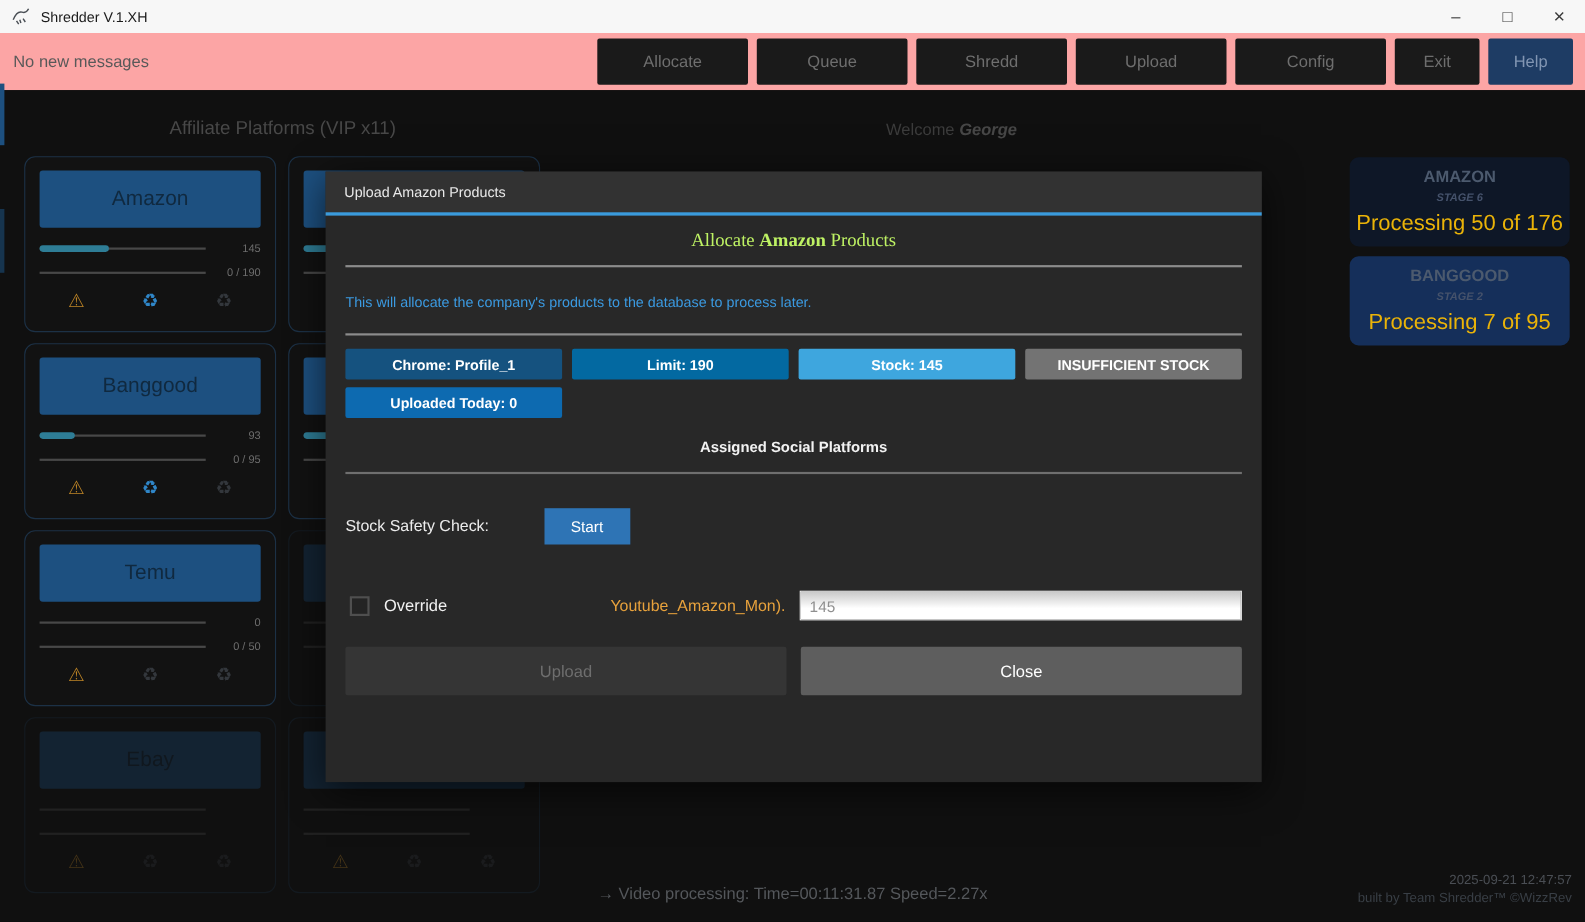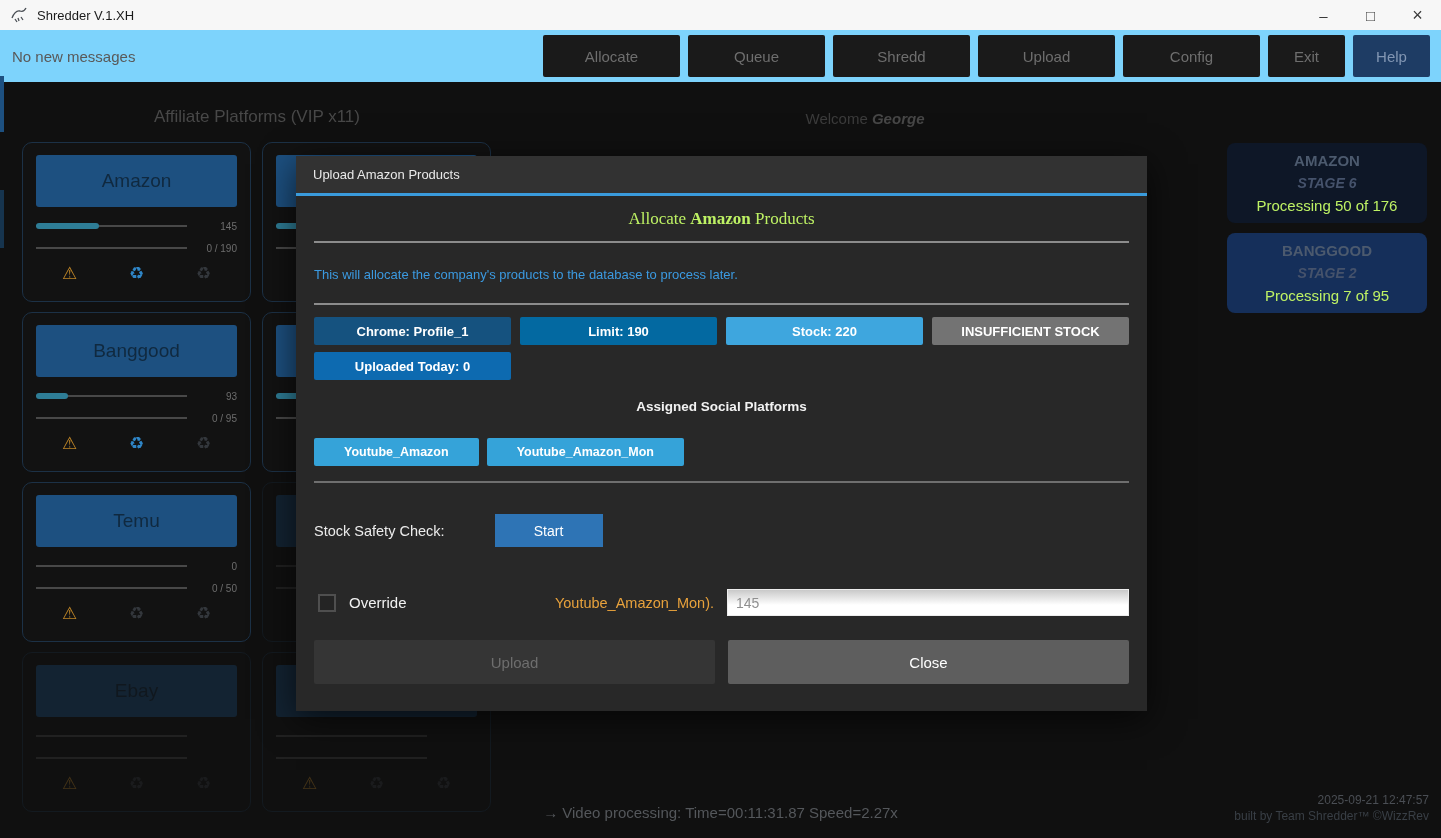--- a/index.html
+++ b/index.html
@@ -7,21 +7,21 @@
   body { background:#101010; font-family:"Liberation Sans",sans-serif; overflow:hidden; position:relative; }
 
   
   .titlebar { height:30px; background:#f7f7f7; display:flex; align-items:center; padding-left:10px; }
   .app-icon { width:18px; height:18px; margin-right:9px; flex:0 0 auto; }
   .titlebar-title { font-size:13px; color:#1b1b1b; flex:1; }
   .win-controls { display:flex; height:100%; }
   .win-btn { width:47px; height:100%; display:flex; align-items:center; justify-content:center; color:#3a3a3a; font-size:15px; cursor:default; }
 
   
-  .navbar { height:52px; background:#7dd3fc; display:flex; align-items:center; padding:0 11px 0 12px; }
+  .navbar { height:52px; background:#fca5a5; display:flex; align-items:center; padding:0 11px 0 12px; }
   .nav-status { color:#595959; font-size:15px; }
   .nav-buttons { margin-left:auto; display:flex; gap:8px; }
   .nav-btn { width:137px; height:42px; background:#1a1a1a; color:#6e6e6e; font-size:15px;
              display:flex; align-items:center; justify-content:center; border-radius:2px; }
   .nav-btn.small { width:77px; }
   .nav-btn.help { background:#1e3c64; color:#8296b3; }
 
   
   .main { position:absolute; top:82px; left:0; right:0; bottom:0; background:#101010; }
   .heading-left { position:absolute; top:25px; left:22px; width:470px; text-align:center; color:#484848; font-size:17px; }
@@ -43,22 +43,22 @@
   .bar-fill { position:absolute; left:0; top:0; height:6px; border-radius:3px; background:#2e7d96; }
   .bar-val { width:50px; text-align:right; font-size:10px; color:#6d6d6d; line-height:7px; }
   .pcard-icons { display:flex; justify-content:space-around; margin-top:13px; font-size:17px; line-height:20px; }
   .icon-warn { color:#bd8426; } .icon-recycle { color:#2f86c8; } .icon-dimtri { color:#33373c; }
 
   
   .scard { position:absolute; left:1227px; width:200px; border-radius:8px; text-align:center; padding:7px 4px 9px; }
   .scard1 { top:61px; background:#0e1727; }
   .scard2 { top:151px; background:#152f5a; }
   .scard-title { font-size:15px; font-weight:bold; color:#4c5a6e; margin-top:2px; }
-  .scard-stage { font-size:14px; font-weight:bold; font-style:italic; color:#45526b; margin-top:6px; }
-  .scard-proc { font-size:15px; color:#bef264; margin-top:6px; }
+  .scard-stage { font-size:10px; font-weight:bold; font-style:italic; color:#45526b; margin-top:6px; }
+  .scard-proc { font-size:20px; color:#eab308; margin-top:6px; }
 
   
   .video-status { position:absolute; top:722px; left:0; width:100%; text-align:center; color:#54575b; font-size:15px; }
   .build-info { position:absolute; top:710px; right:12px; text-align:right; font-size:12px; line-height:16px; }
   .build-info .ts { color:#4a4e54; }
   .build-info .credit { color:#393f46; }
 
   
   .modal { position:absolute; left:296px; top:74px; width:851px; height:555px; background:#282828;
            box-shadow:0 8px 34px rgba(0,0,0,.65); z-index:10; }
@@ -72,21 +72,21 @@
   .info-grid { display:grid; grid-template-columns:repeat(4,1fr); gap:7px 9px; margin-top:12px; }
   .info-btn { height:28px; display:flex; align-items:center; justify-content:center; color:#fff;
               font-weight:bold; font-size:13px; border-radius:2px; }
   .social-heading { text-align:center; font-weight:bold; font-size:13.5px; color:#f2f2f2; margin-top:19px; }
   .social-row { display:flex; gap:8px; margin-top:24px; }
   .social-btn { height:28px; padding:0 30px; background:#35a3d9; color:#fff; font-weight:bold; font-size:12.5px;
                 display:flex; align-items:center; justify-content:center; border-radius:2px; }
   .mdivider3 { height:2px; background:#6f6f6f; margin-top:15px; }
   .stock-row { display:flex; align-items:center; margin-top:31px; height:33px;gap:30px; }
   .stock-label { font-size:14.5px; color:#ececec; }
-  .start-btn { margin-left:20px; width:108px; height:33px; background:#2e74b5; color:#fff; font-size:14px;
+  .start-btn { margin-left:20px; width:78px; height:33px; background:#2e74b5; color:#fff; font-size:14px;
                display:flex; align-items:center; justify-content:center; }
   .override-row { display:flex; align-items:center; margin-top:42px; height:27px; }
   .checkbox { width:18px; height:18px; border:2px solid #4f4f4f; background:#242424; margin-left:4px; }
   .override-label { margin-left:13px; font-size:15px; color:#f2f2f2; }
   .override-target { margin-left:auto; margin-right:13px; color:#e8a23c; font-size:14.5px; }
   .stock-input { width:402px; height:27px; border:1px solid #ededed; outline:none;
                  background:linear-gradient(#c9c9c9,#ffffff 60%); color:#8f8f8f; font-size:14px;
                  padding:0 8px; font-family:"Liberation Sans",sans-serif; }
   .action-row { display:grid; grid-template-columns:1fr 1fr; gap:13px; margin-top:24px; }
   .action-btn { height:44px; display:flex; align-items:center; justify-content:center; font-size:15px; border-radius:2px; }
@@ -300,30 +300,26 @@
     </div>
     <div class="modal-body">
       <div class="modal-heading"><span>Allocate </span><b>Amazon</b><span> Products</span></div>
       <div class="mdivider"></div>
       <div class="modal-desc">This will allocate the company's products to the database to process later.</div>
       <div class="mdivider d2"></div>
 
       <div class="info-grid">
         <div class="info-btn" style="background-color: rgb(21, 82, 127);">Chrome: Profile_1</div>
         <div class="info-btn" style="background-color: #0369a1;">Limit: 190</div>
-        <div class="info-btn" style="background-color: rgb(62, 166, 222);">Stock: 220</div>
+        <div class="info-btn" style="background-color: rgb(62, 166, 222);">Stock: 145</div>
         <div class="info-btn" style="background-color: #737373;">INSUFFICIENT STOCK</div>
         <div class="info-btn" style="background-color: rgb(13, 106, 176);">Uploaded Today: 0</div>
       </div>
 
       <div class="social-heading">Assigned Social Platforms</div>
-      <div class="social-row">
-        <div class="social-btn">Youtube_Amazon</div>
-        <div class="social-btn">Youtube_Amazon_Mon</div>
-      </div>
       <div class="mdivider3"></div>
 
       <div class="stock-row">
         <span class="stock-label">Stock Safety Check:</span>
         <div class="start-btn">Start</div>
       </div>
 
       <div class="override-row">
         <div class="checkbox"></div>
         <span class="override-label">Override</span>

